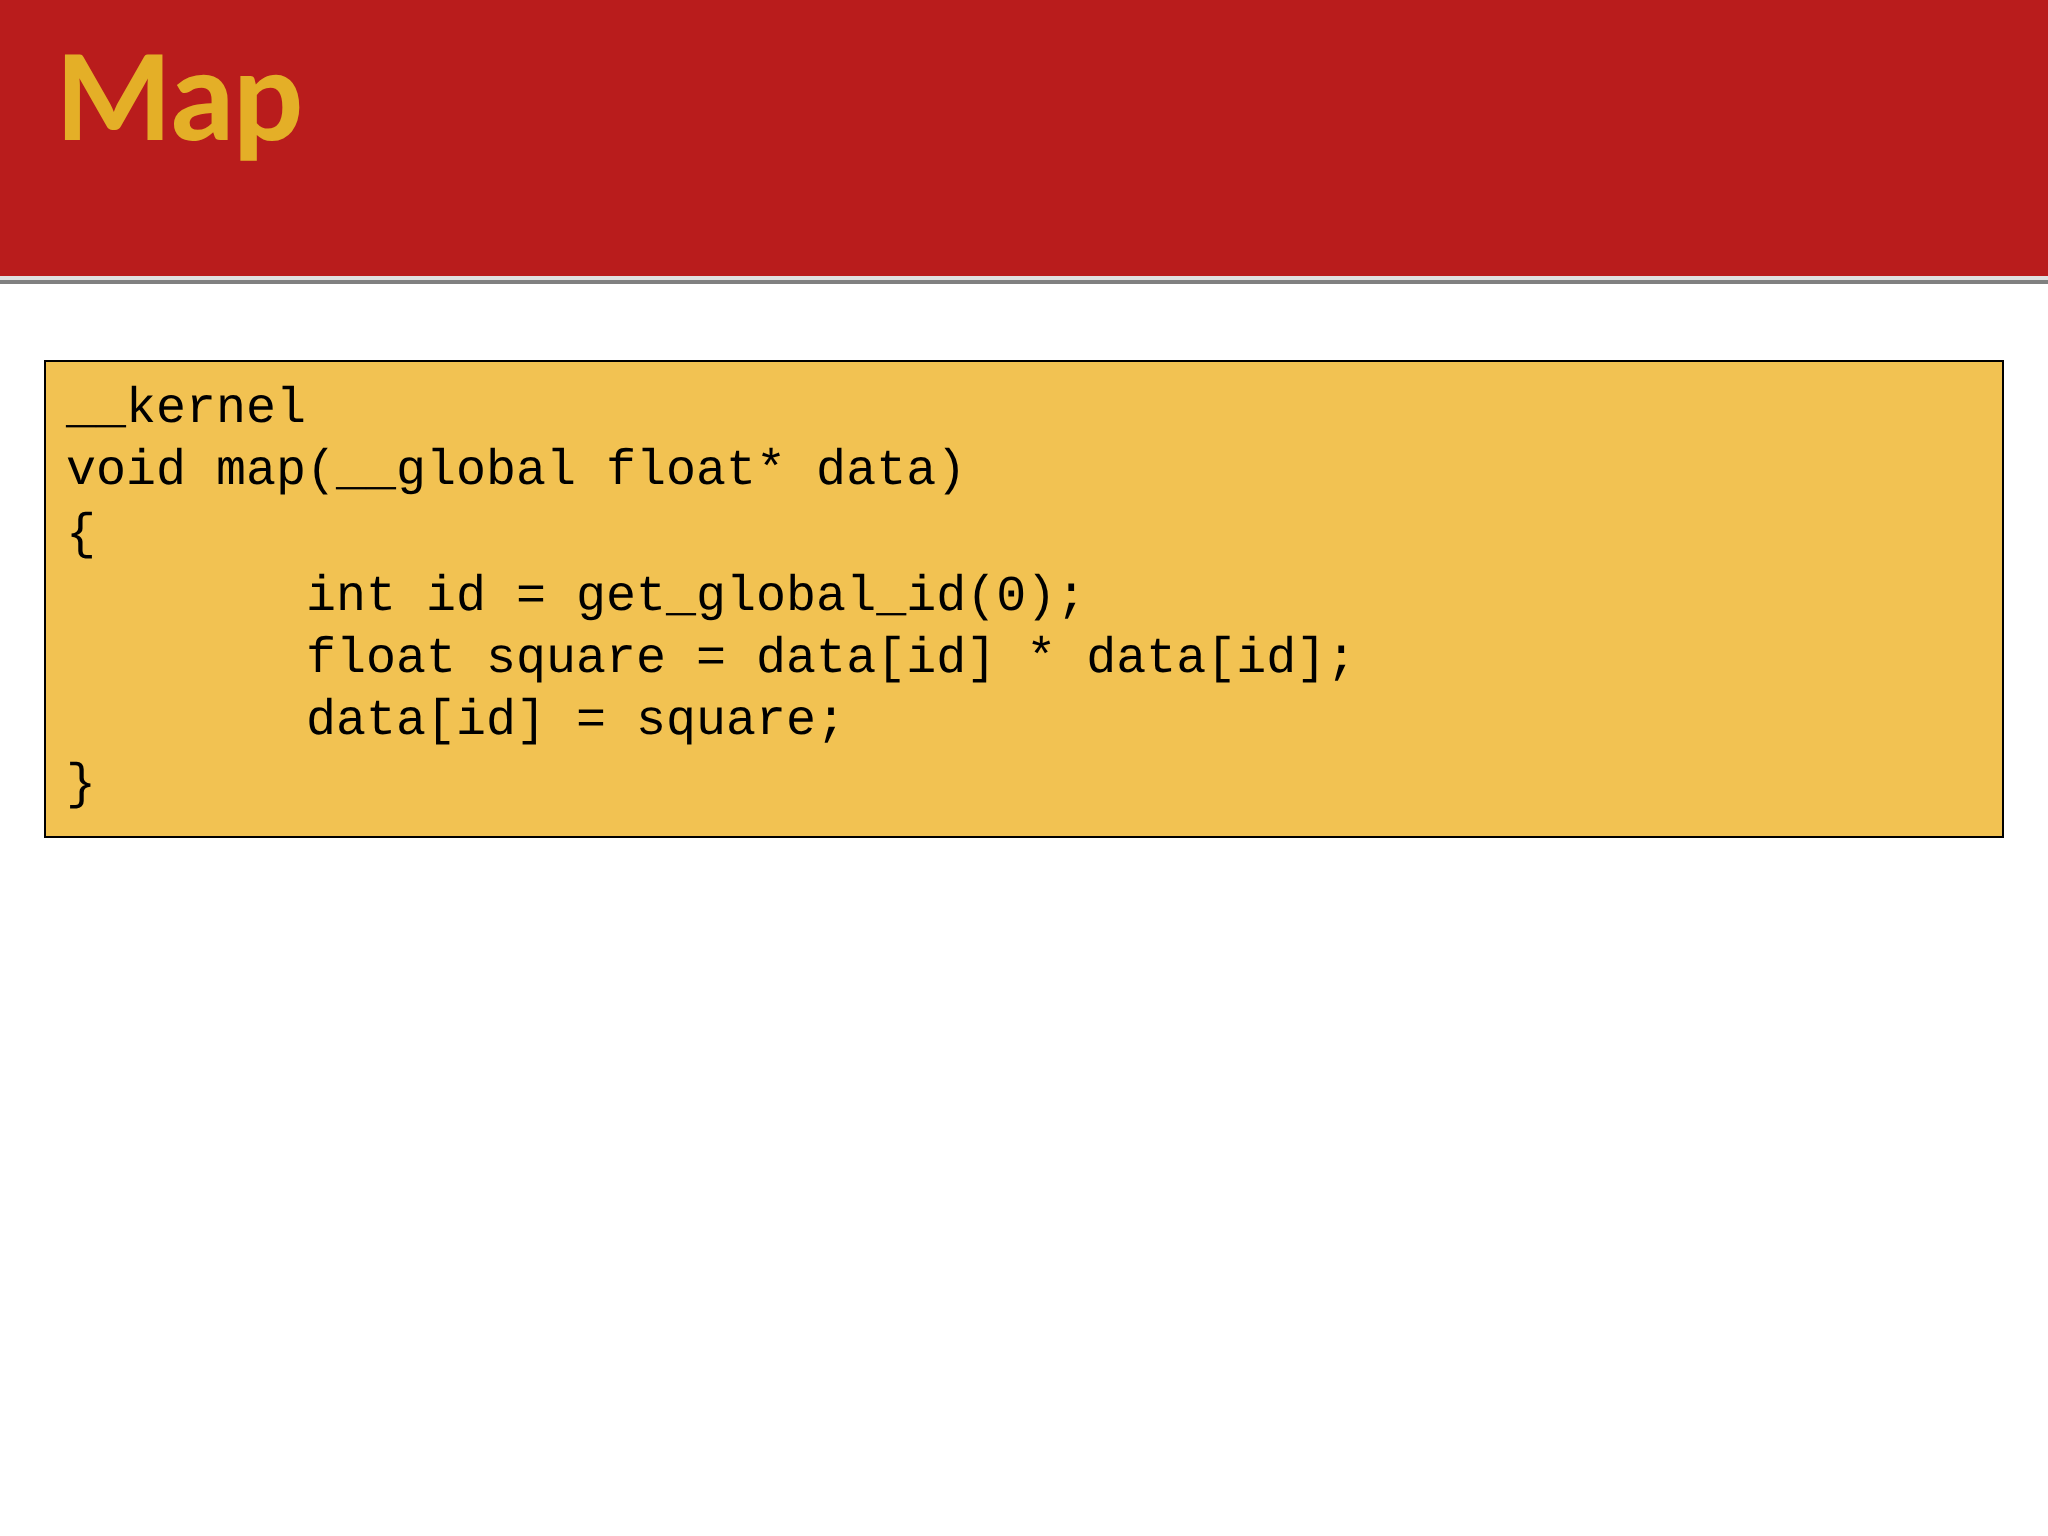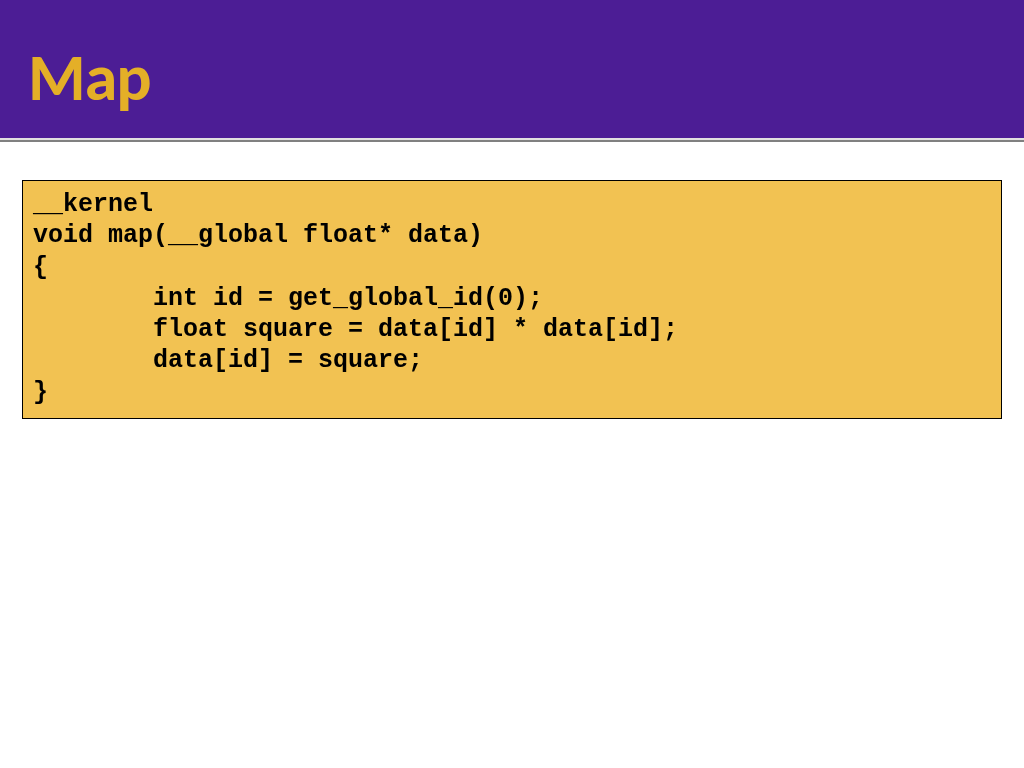--- a/index.html
+++ b/index.html
@@ -8,25 +8,25 @@
       box-sizing: border-box;
     }
     body {
       width: 1024px;
       height: 768px;
       background: #ffffff;
       font-family: Calibri, "Segoe UI", Arial, sans-serif;
       overflow: hidden;
     }
     .header {
-      background: #4c1d95;
+      background: #b91c1c;
       padding: 7px 28px 22px 28px;
       height: 140px;
       display: flex;
-      align-items: flex-end;
+      align-items: flex-start;
     }
     .title {
       color: #E4AF27;
       font-size: 66px;
       font-weight: bold;
       letter-spacing: -1px;
     }
     .divider-area {
       height: 20px;
       background: #ffffff;
@@ -37,21 +37,20 @@
       content: "";
       position: absolute;
       left: 0;
       right: 0;
       top: -4px;
       height: 2px;
       background: #e0e0e0;
     }
     .content {
       padding: 20px 22px;
-      font-weight: bold;
     }
     .code-box {
       background: #F2C252;
       border: 1.5px solid #000000;
       padding: 8px 10px 10px 10px;
       font-family: Consolas, "Courier New", monospace;
       font-size: 25px;
       line-height: 1.25;
       color: #000000;
       white-space: pre;

